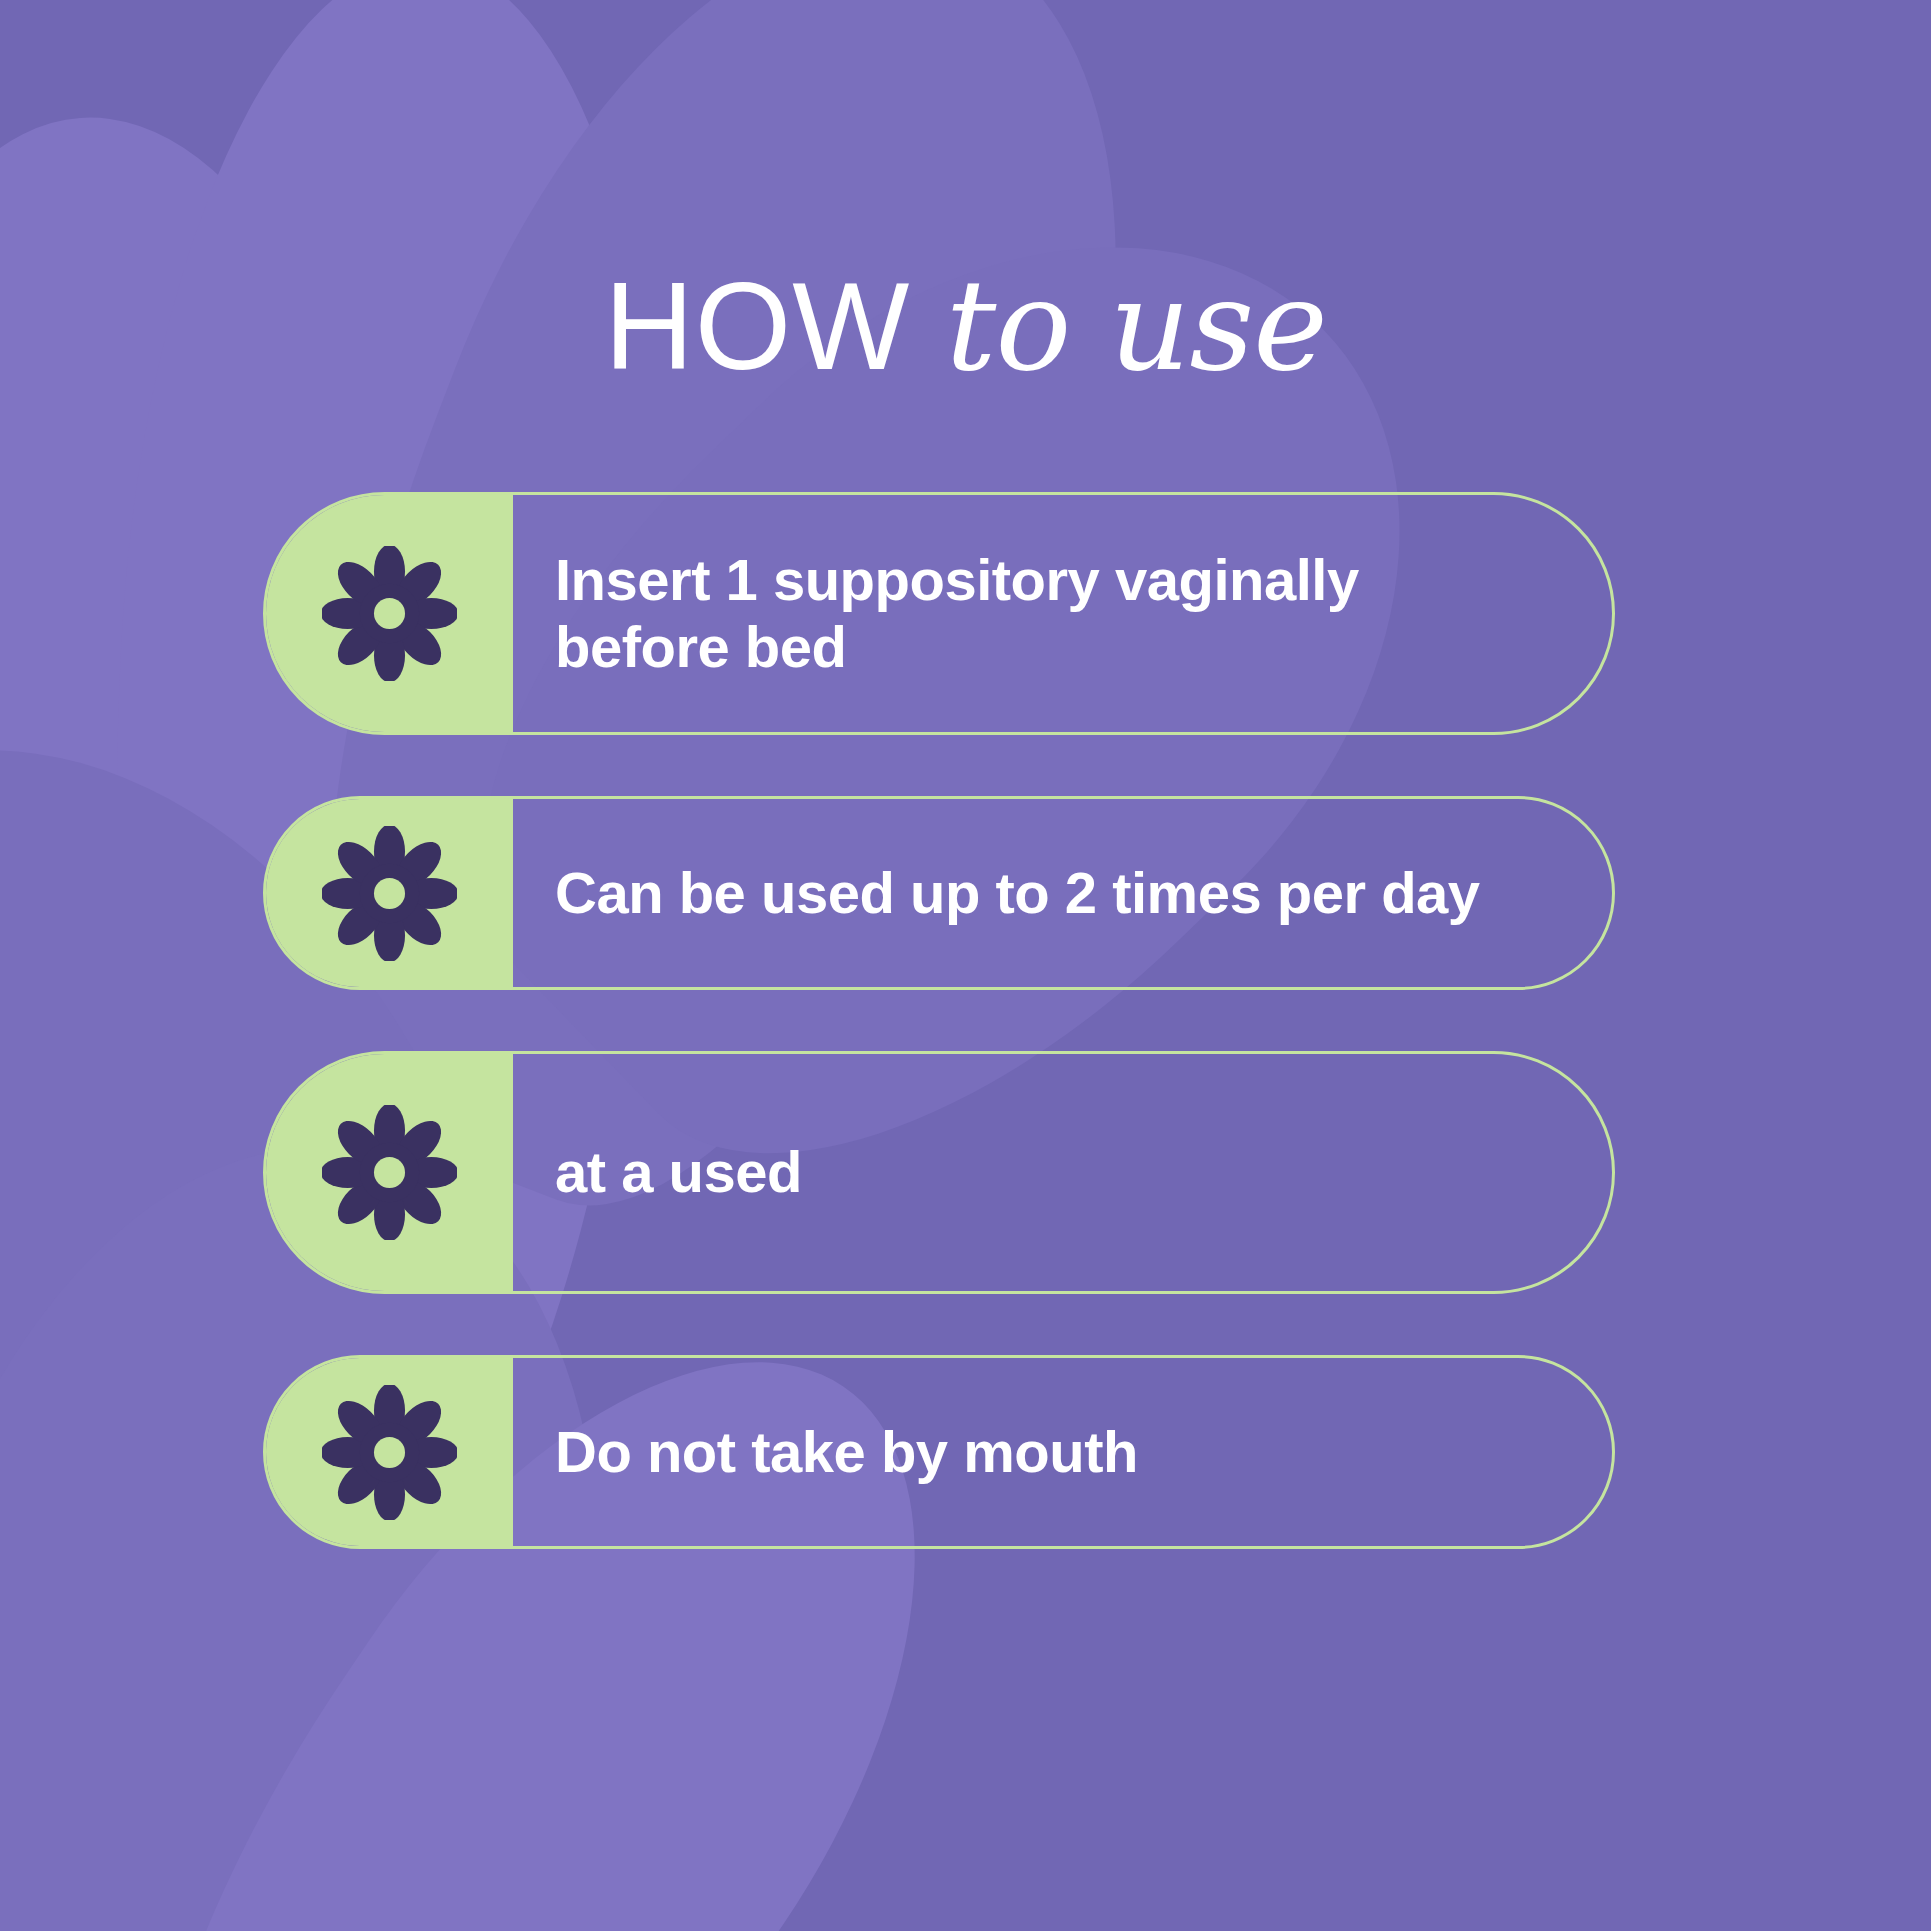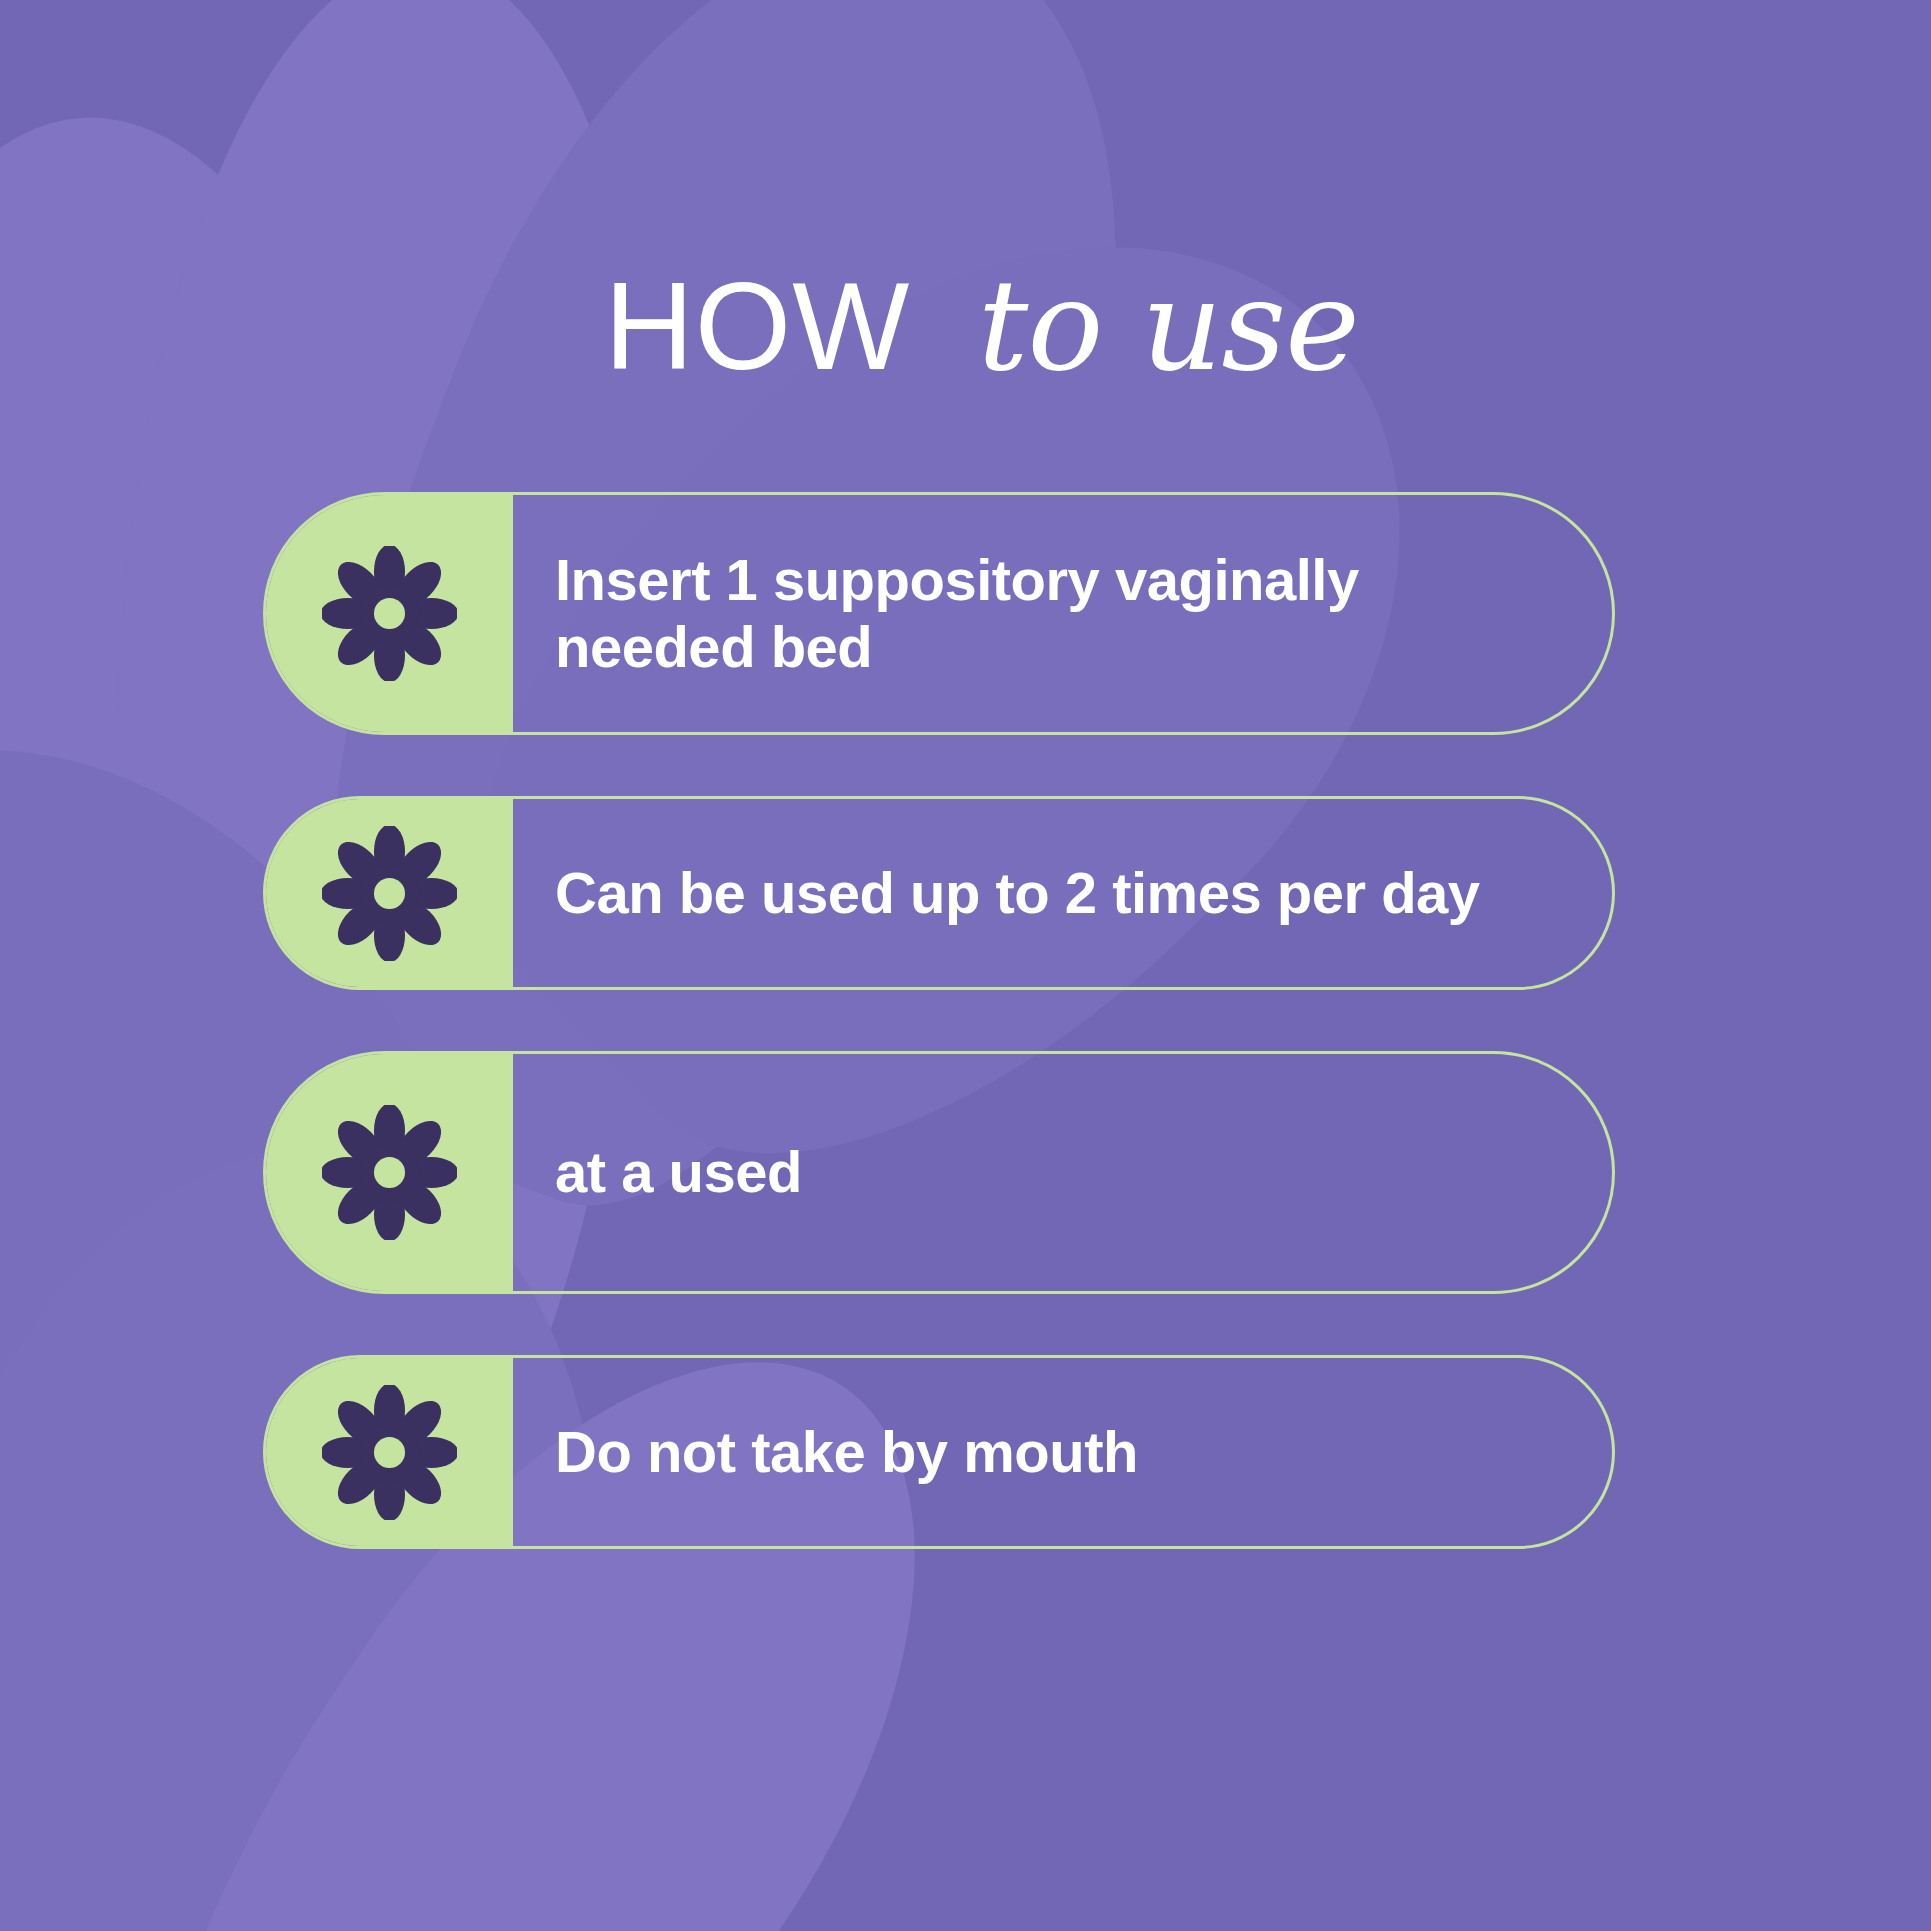--- a/index.html
+++ b/index.html
@@ -41,21 +41,20 @@
     color: #ffffff;
     white-space: nowrap;
     line-height: 1;
   }
   .heading .h-plain {
     font-family: "Liberation Sans", sans-serif;
     font-weight: 400;
     font-size: 124px;
     letter-spacing: 1px;
     vertical-align: baseline;
-    margin-left: 32px;
   }
   .heading .h-italic {
     font-family: "DejaVu Serif", serif;
     font-style: italic;
     font-weight: 400;
     font-size: 126px;
     letter-spacing: -1px;
     vertical-align: baseline;
   }
 
@@ -142,21 +141,21 @@
             <ellipse cx="50" cy="19" rx="11.5" ry="20" transform="rotate(270 50 50)"></ellipse>
             <ellipse cx="50" cy="19" rx="11.5" ry="20" transform="rotate(315 50 50)"></ellipse>
             <circle cx="50" cy="50" r="22"></circle>
           </g>
           <circle cx="50" cy="50" r="11.5" fill="#c5e49f"></circle>
         </svg>
       </div>
       <div class="pill-body">
         <div class="pill-text">
           <span class="ln">Insert 1 suppository vaginally</span>
-          <span class="ln">needed bed</span>
+          <span class="ln">before bed</span>
         </div>
       </div>
     </div>
 
     <div class="pill pill-h1">
       <div class="pill-cap">
         <svg class="flower-icon" viewBox="0 0 100 100" aria-hidden="true">
           <g fill="#3a3161">
             <ellipse cx="50" cy="19" rx="11.5" ry="20"></ellipse>
             <ellipse cx="50" cy="19" rx="11.5" ry="20" transform="rotate(45 50 50)"></ellipse>

